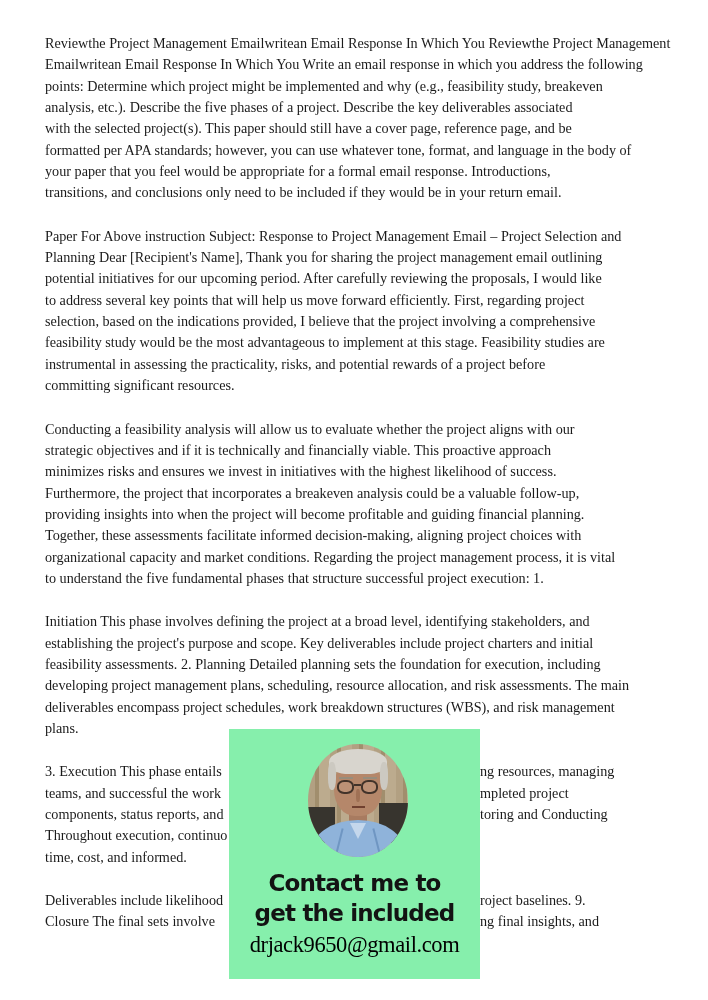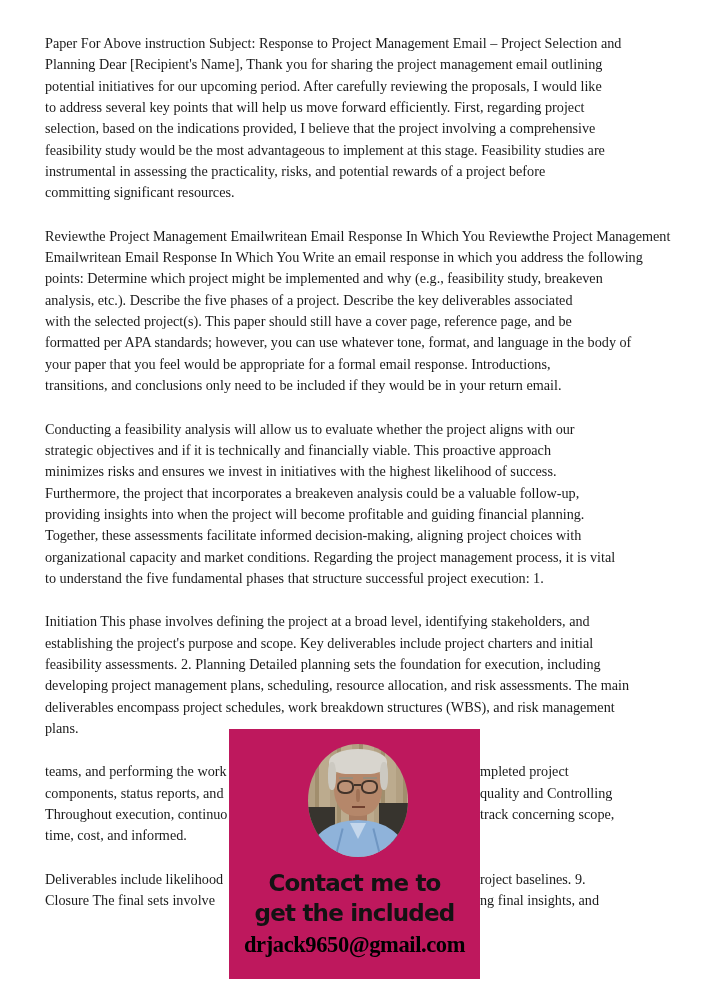--- a/index.html
+++ b/index.html
@@ -48,21 +48,21 @@
     top: 0;
     white-space: pre;
   }
   
   .ad {
     position: absolute;
     left: 229px;
     top: 729px;
     width: 251px;
     height: 250px;
-    background: #be185d;
+    background: #86efac;
     z-index: 5;
   }
   .ad-headline {
     position: absolute;
     top: 140px;
     left: 0;
     width: 100%;
     text-align: center;
     font-family: "DejaVu Sans", sans-serif;
     font-weight: bold;
@@ -71,21 +71,21 @@
     letter-spacing: -0.8px;
     color: #131313;
   }
   .ad-email {
     position: absolute;
     top: 203px;
     left: 0;
     width: 100%;
     text-align: center;
     font-family: "Liberation Serif", serif;
-    font-weight: bold;
+    font-weight: normal;
     font-size: 22.5px;
     letter-spacing: -0.4px;
     color: #000000;
   }
   
   .photo {
     position: absolute;
     left: 79px;
     top: 15px;
     width: 100px;
@@ -119,63 +119,66 @@
   .ph-lens-r { position:absolute; left:53px; top:36px; width:17px; height:14px; border:2px solid #42332a;
                border-radius: 42%; background: rgba(235,225,205,0.12); box-sizing:border-box; }
   .ph-bridge { position:absolute; left:46px; top:40px; width:7px; height:2px; background:#42332a; }
   .ph-nose   { position:absolute; left:48px; top:45px; width:4px; height:13px; background:rgba(125,78,52,0.38); border-radius:40%; }
   .ph-mouth  { position:absolute; left:44px; top:62px; width:13px; height:2px; background:#70402f; }
 </style>
 </head>
 <body>
 
 <div class="doc">
+  <div class="para">Reviewthe Project Management Emailwritean Email Response In Which You Reviewthe Project Management
+Emailwritean Email Response In Which You Write an email response in which you address the following
+points: Determine which project might be implemented and why (e.g., feasibility study, breakeven
+analysis, etc.). Describe the five phases of a project. Describe the key deliverables associated
+with the selected project(s). This paper should still have a cover page, reference page, and be
+formatted per APA standards; however, you can use whatever tone, format, and language in the body of
+your paper that you feel would be appropriate for a formal email response. Introductions,
+transitions, and conclusions only need to be included if they would be in your return email.</div>
   <div class="para">Paper For Above instruction Subject: Response to Project Management Email – Project Selection and
 Planning Dear [Recipient's Name], Thank you for sharing the project management email outlining
 potential initiatives for our upcoming period. After carefully reviewing the proposals, I would like
 to address several key points that will help us move forward efficiently. First, regarding project
 selection, based on the indications provided, I believe that the project involving a comprehensive
 feasibility study would be the most advantageous to implement at this stage. Feasibility studies are
 instrumental in assessing the practicality, risks, and potential rewards of a project before
 committing significant resources.</div>
-  <div class="para">Reviewthe Project Management Emailwritean Email Response In Which You Reviewthe Project Management
-Emailwritean Email Response In Which You Write an email response in which you address the following
-points: Determine which project might be implemented and why (e.g., feasibility study, breakeven
-analysis, etc.). Describe the five phases of a project. Describe the key deliverables associated
-with the selected project(s). This paper should still have a cover page, reference page, and be
-formatted per APA standards; however, you can use whatever tone, format, and language in the body of
-your paper that you feel would be appropriate for a formal email response. Introductions,
-transitions, and conclusions only need to be included if they would be in your return email.</div>
   <div class="para">Conducting a feasibility analysis will allow us to evaluate whether the project aligns with our
 strategic objectives and if it is technically and financially viable. This proactive approach
 minimizes risks and ensures we invest in initiatives with the highest likelihood of success.
 Furthermore, the project that incorporates a breakeven analysis could be a valuable follow-up,
 providing insights into when the project will become profitable and guiding financial planning.
 Together, these assessments facilitate informed decision-making, aligning project choices with
 organizational capacity and market conditions. Regarding the project management process, it is vital
 to understand the five fundamental phases that structure successful project execution: 1.</div>
   <div class="para">Initiation This phase involves defining the project at a broad level, identifying stakeholders, and
 establishing the project's purpose and scope. Key deliverables include project charters and initial
 feasibility assessments. 2. Planning Detailed planning sets the foundation for execution, including
 developing project management plans, scheduling, resource allocation, and risk assessments. The main
 deliverables encompass project schedules, work breakdown structures (WBS), and risk management
 plans.</div>
 
   <div class="para-obscured">
     <div class="oline">
-      <span class="frag-left">teams, and performing the work</span>
+      <span class="frag-left">3. Execution This phase entails</span>
+      <span class="frag-right">ng resources, managing</span>
+    </div>
+    <div class="oline">
+      <span class="frag-left">teams, and successful the work</span>
       <span class="frag-right">mpleted project</span>
     </div>
     <div class="oline">
       <span class="frag-left">components, status reports, and</span>
-      <span class="frag-right">quality and Controlling</span>
+      <span class="frag-right">toring and Conducting</span>
     </div>
     <div class="oline">
       <span class="frag-left">Throughout execution, continuo</span>
-      <span class="frag-right">track concerning scope,</span>
     </div>
     <div class="oline">
       <span class="frag-left">time, cost, and informed.</span>
       <span class="frag-right"></span>
     </div>
   </div>
 
   <div class="para-obscured">
     <div class="oline">
       <span class="frag-left">Deliverables include likelihood</span>

